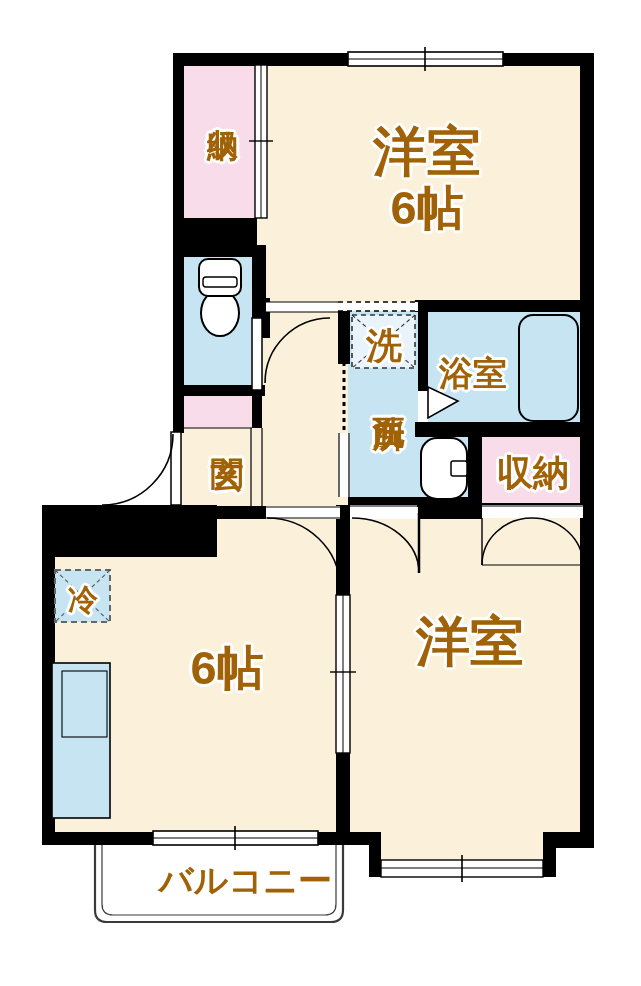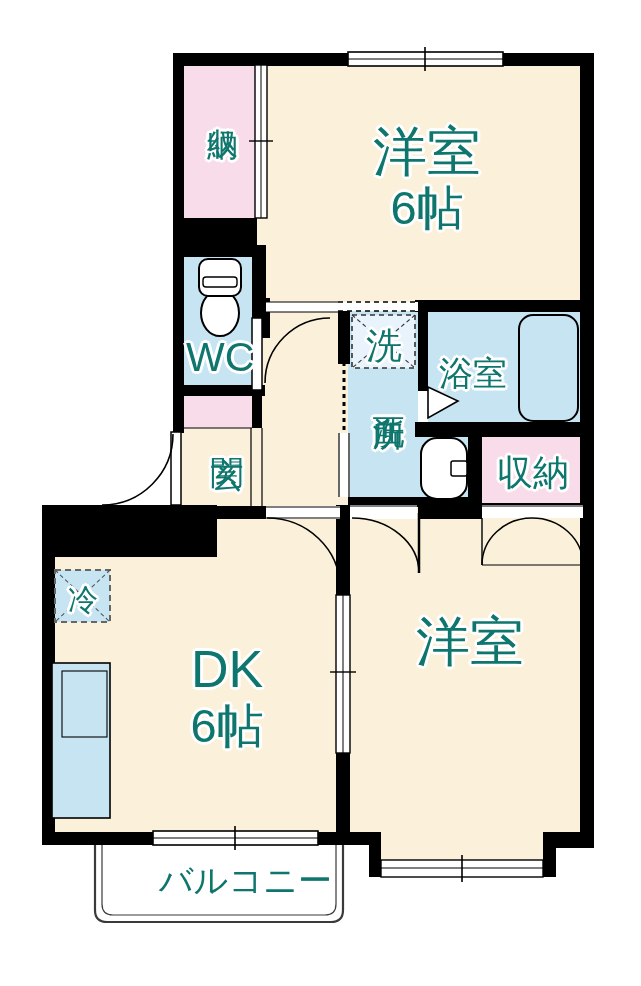--- a/index.html
+++ b/index.html
@@ -1,19 +1,19 @@
 <!DOCTYPE html>
 <html><head>
 <meta charset="utf-8">
 <style>
   html,body{margin:0;padding:0;background:#fff;}
   #stage{position:relative;width:641px;height:986px;background:#fff;overflow:hidden;
          font-family:"Liberation Sans","DejaVu Sans",sans-serif;}
   #plan-svg{position:absolute;left:0;top:0;}
-  .lbl{position:absolute;font-weight:normal;color:#0f766e;white-space:nowrap;
+  .lbl{position:absolute;font-weight:bold;color:#a16207;white-space:nowrap;
        text-shadow:-2px -2px 0 #fff,2px -2px 0 #fff,-2px 2px 0 #fff,2px 2px 0 #fff,
                    0 -3px 0 #fff,0 3px 0 #fff,-3px 0 0 #fff,3px 0 0 #fff;}
   .lbl.center{text-align:center;}
   .lbl .line{display:block;}
   .v{writing-mode:vertical-rl;text-orientation:upright;letter-spacing:2px;}
   #lbl-closet-top{left:201px;top:104px;font-size:31px;}
   #lbl-w6{left:338px;top:121px;width:178px;}
   #lbl-w6 .name{font-size:54px;line-height:60px;}
   #lbl-w6 .size{font-size:47px;line-height:54px;}
   #lbl-wc{left:186px;top:334px;width:68px;font-size:41px;}
@@ -204,36 +204,34 @@
   </g>
 </svg>
 
   <div class="lbl v" id="lbl-closet-top">収納</div>
 
   <div class="lbl center" id="lbl-w6">
     <span class="line name">洋室</span>
     <span class="line size">6帖</span>
   </div>
 
-  <div class="lbl center" id="lbl-wc">WC</div>
 
   <div class="lbl center" id="lbl-washer">洗</div>
 
   <div class="lbl center" id="lbl-bath">浴室</div>
 
   <div class="lbl v" id="lbl-washroom">洗面所</div>
 
   <div class="lbl center" id="lbl-closet-right">収納</div>
 
   <div class="lbl v" id="lbl-genkan">玄関</div>
 
   <div class="lbl" id="lbl-rei">冷</div>
 
   <div class="lbl center" id="lbl-dk">
-    <span class="line name">DK</span>
     <span class="line size">6帖</span>
   </div>
 
   <div class="lbl center" id="lbl-w56">
     <span class="line name">洋室</span>
   </div>
 
   <div class="lbl center" id="lbl-balcony">バルコニー</div>
 </div>
 

